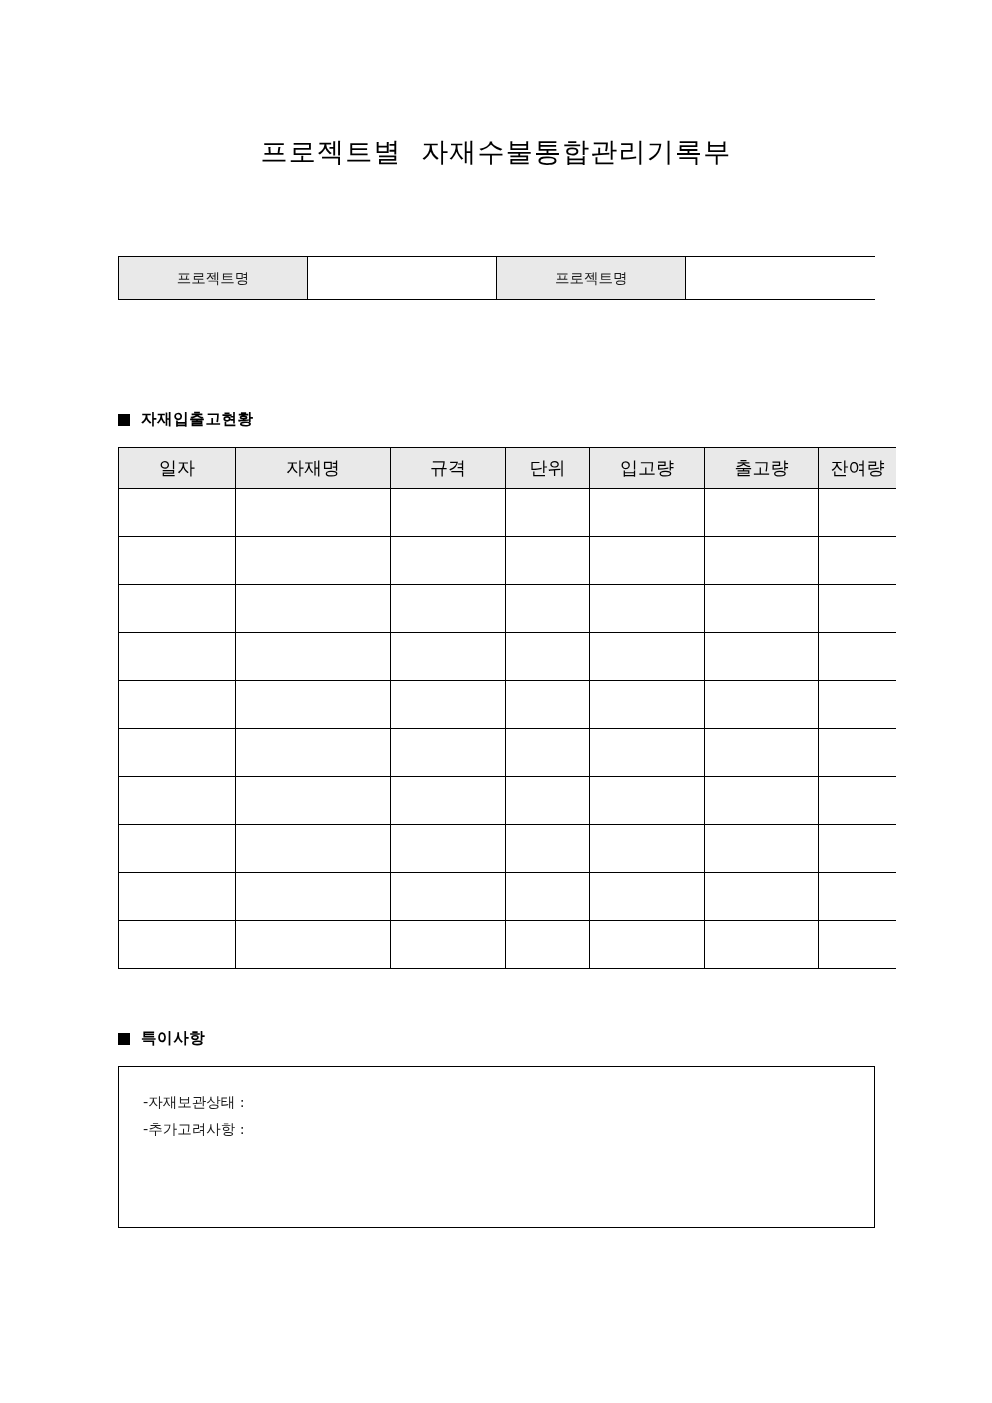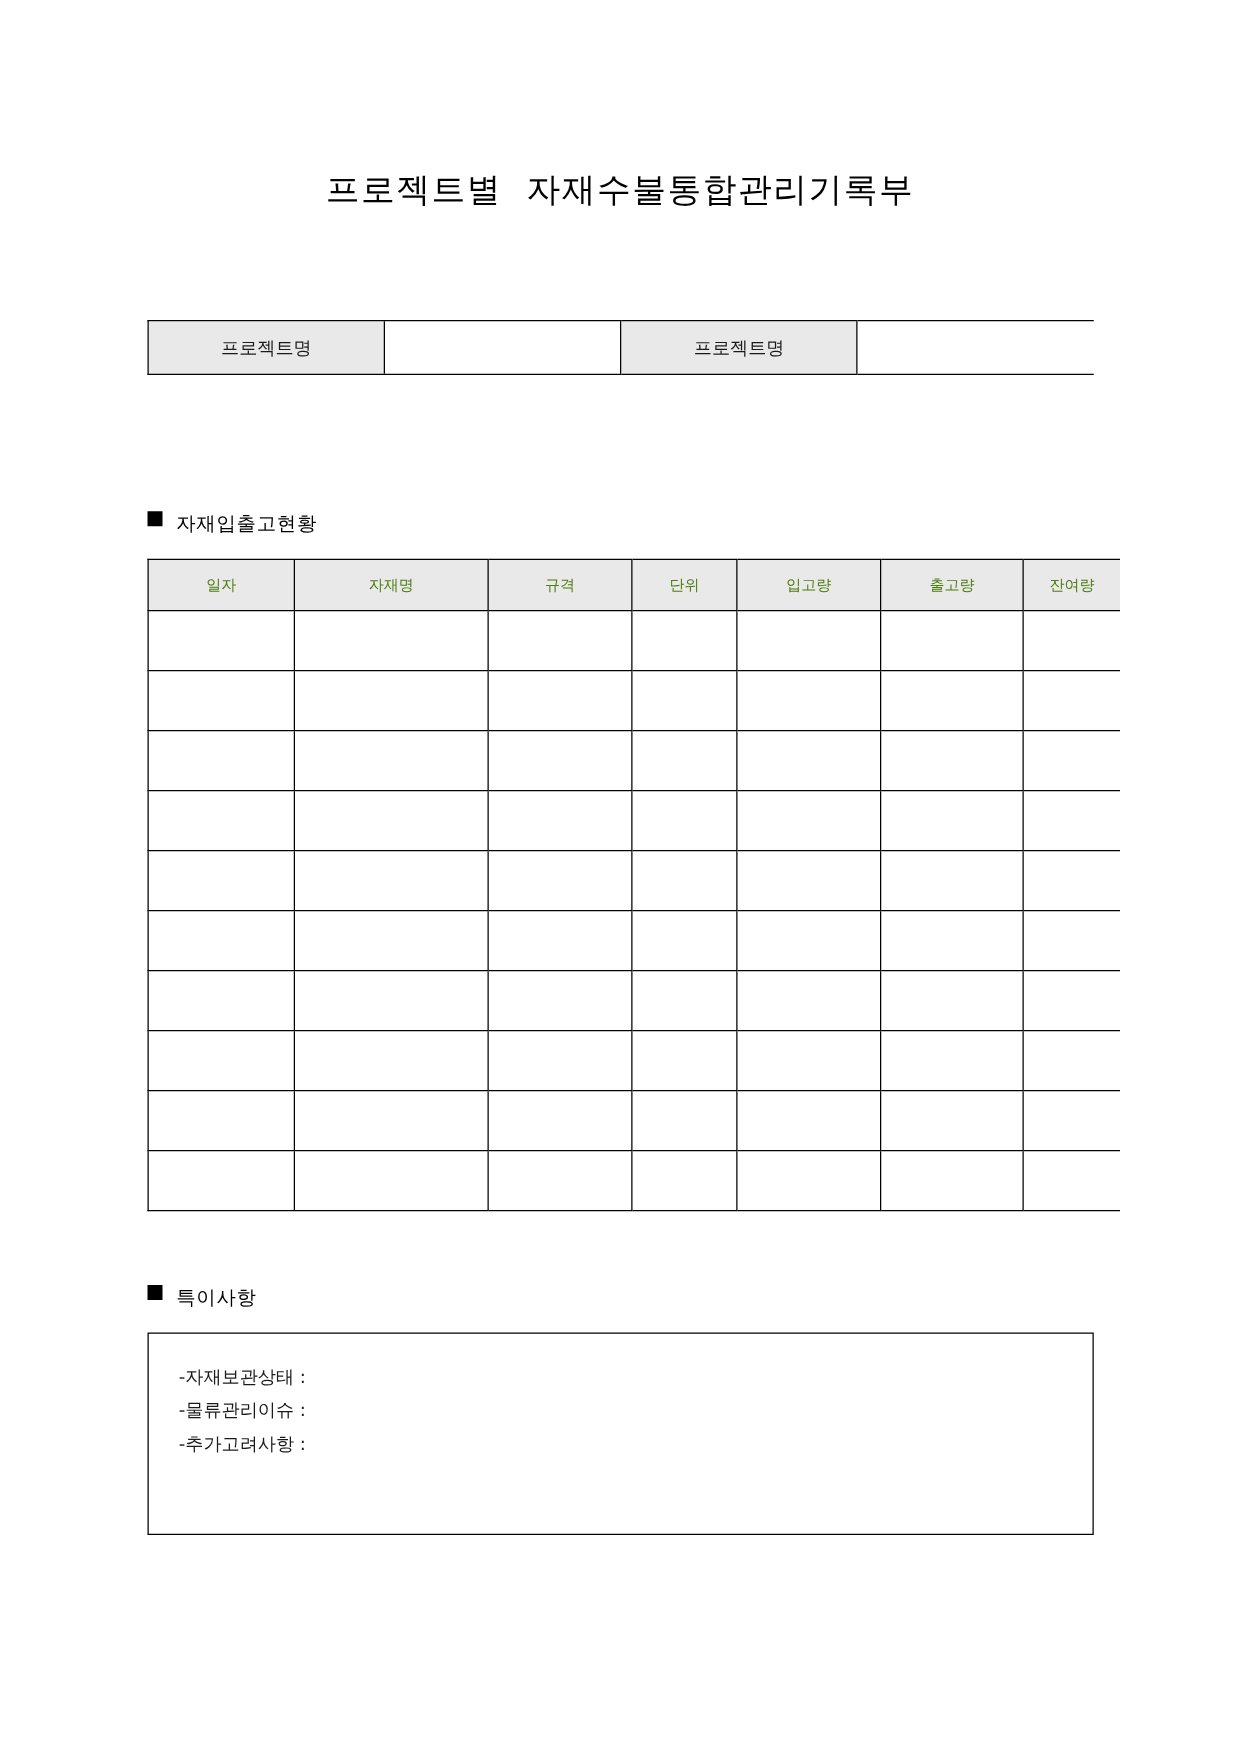--- a/index.html
+++ b/index.html
@@ -66,25 +66,25 @@
     background: #ffffff;
   }
   .info-table td.val-last {
     border-left: 1.3px solid #000000;
   }
 
   
   .section-head {
     position: absolute;
     font-size: 15.5px;
-    font-weight: normal;
+    font-weight: bold;
     color: #000000;
     letter-spacing: 0.6px;
     display: flex;
-    align-items: flex-start;
+    align-items: center;
     white-space: pre;
   }
   .section-head .bullet {
     display: inline-block;
     width: 12px;
     height: 12px;
     background: #000000;
     margin-right: 11px;
     flex: 0 0 auto;
   }
@@ -98,22 +98,22 @@
     top: 447px;
     width: 757px;
     border-collapse: collapse;
     table-layout: fixed;
     font-size: 14.5px;
   }
   .mat-table th {
     height: 38px;
     background: #e9e9e9;
     font-weight: normal;
-    font-size: 12px;
-    color: #4d7c0f;
+    font-size: 18px;
+    color: #000000;
     border-top: 1.3px solid #000000;
     border-bottom: 1.3px solid #000000;
     border-left: 1.3px solid #000000;
     border-right: none;
     text-align: center;
     vertical-align: middle;
   }
   .mat-table td {
     height: 45px;
     background: #ffffff;
@@ -271,17 +271,16 @@
     </tbody>
   </table>
 
   <div class="section-head" id="sec-notes">
     <span class="bullet"></span>
     <span>특이사항</span>
   </div>
 
   <div class="notes-box">
     <div class="notes-line">-자재보관상태 :</div>
-    <div class="notes-line">-물류관리이슈 :</div>
     <div class="notes-line">-추가고려사항 :</div>
   </div>
 
 </div>
 
 </body></html>

